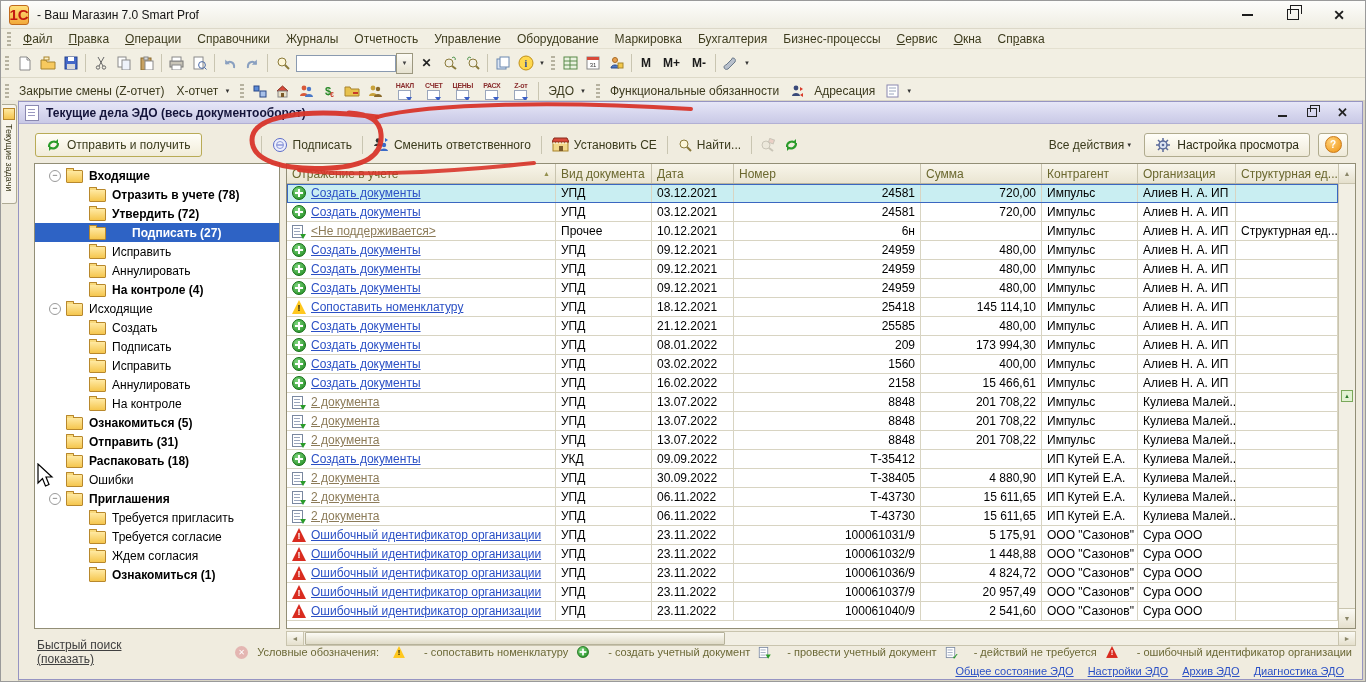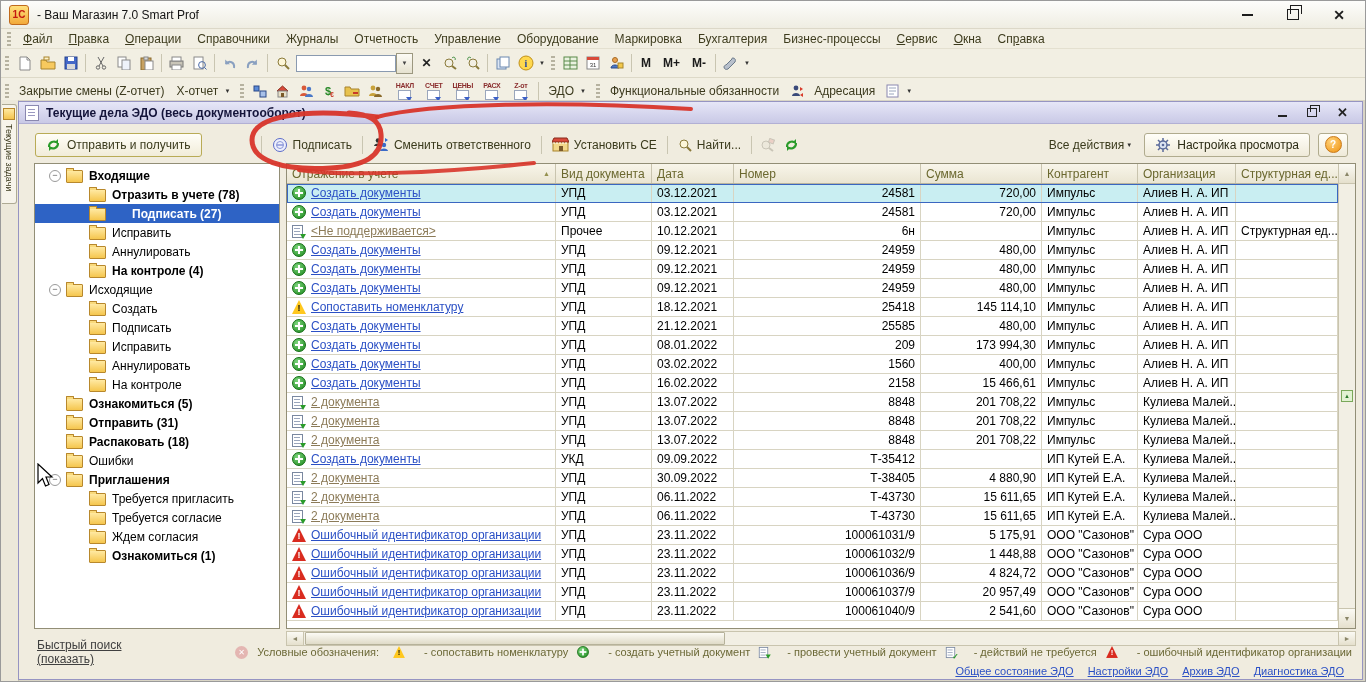--- a/index.html
+++ b/index.html
@@ -1,19 +1,19 @@
 <!DOCTYPE html>
 <html><head>
 <meta charset="utf-8">
 <style>
   html,body{margin:0;padding:0;background:#fff;font-family:"Liberation Sans",sans-serif;font-size:12px;color:#000;}
   .app{position:relative;width:1366px;height:682px;background:#f2efe3;border:1px solid #9a9a9a;box-sizing:border-box;overflow:hidden;}
   
   .titlebar{height:27px;background:linear-gradient(#fdfdfb,#efede2);display:flex;align-items:center;padding:0 8px;border-bottom:1px solid #dcd8c8;}
-  .logo1c{width:18px;height:18px;border-radius:3px;background:linear-gradient(#ffe07a,#f2a93a);border:1px solid #c06a1c;color:#c41a10;font-weight:bold;font-size:10px;display:flex;align-items:center;justify-content:center;margin-right:8px;}
+  .logo1c{width:18px;height:18px;border-radius:3px;background:linear-gradient(#ffe07a,#f2a93a);border:1px solid #c06a1c;color:#c41a10;font-weight:bold;font-size:15px;display:flex;align-items:center;justify-content:center;margin-right:8px;}
   .wtitle{font-size:12px;color:#141414;}
   .wbtns{margin-left:auto;display:flex;align-items:center;gap:34px;padding-right:12px;}
   .g-min{display:inline-block;width:11px;height:2px;background:#1c1c1c;}
   .g-restore{position:relative;display:inline-block;width:10px;height:9px;border:1px solid #1c1c1c;background:transparent;}
   .g-restore::before{content:'';position:absolute;left:2px;top:-5px;width:10px;height:8px;border:1px solid #1c1c1c;border-bottom:none;}
   .g-close{font-size:14px;font-weight:bold;color:#1c1c1c;line-height:14px;}
   
   .menubar{height:19px;display:flex;align-items:center;background:#f2efe3;border-bottom:1px solid #e4e0d0;color:#3e3c1e;padding-left:2px;}
   .grip{width:4px;height:14px;margin:0 4px;background:repeating-linear-gradient(to bottom,#b6b2a0 0 2px,transparent 2px 4px);}
   .menu-item{padding:1px 8px;cursor:default;}
@@ -516,20 +516,25 @@
       <div class="treepanel">
           <div class="titem l0 bold">
             <span class="expslot has">−</span>
             <span class="tfold"></span>
             <span class="tlabel">Входящие</span>
           </div>
           <div class="titem l1 bold">
             <span class="expslot"></span>
             <span class="tfold"></span>
             <span class="tlabel">Отразить в учете (78)</span>
+          </div>
+          <div class="titem l1 bold">
+            <span class="expslot"></span>
+            <span class="tfold"></span>
+            <span class="tlabel">Утвердить (72)</span>
           </div>
           <div class="titem l1 bold selected">
             <span class="expslot"></span>
             <span class="tfold"></span>
             <span class="tlabel">Подписать (27)</span>
           </div>
           <div class="titem l1">
             <span class="expslot"></span>
             <span class="tfold"></span>
             <span class="tlabel">Исправить</span>

